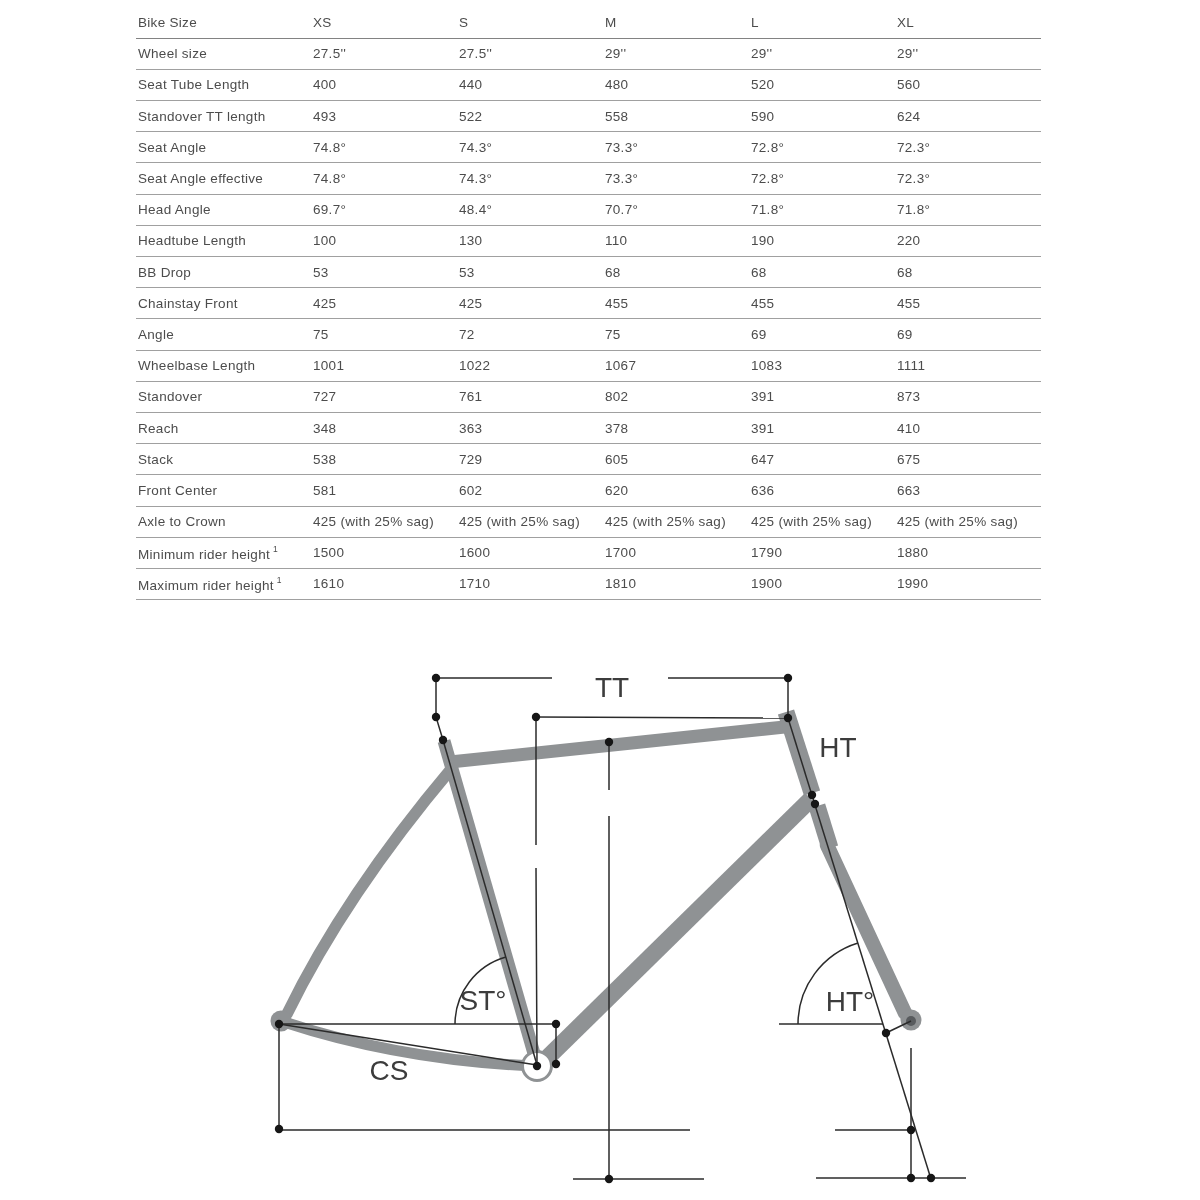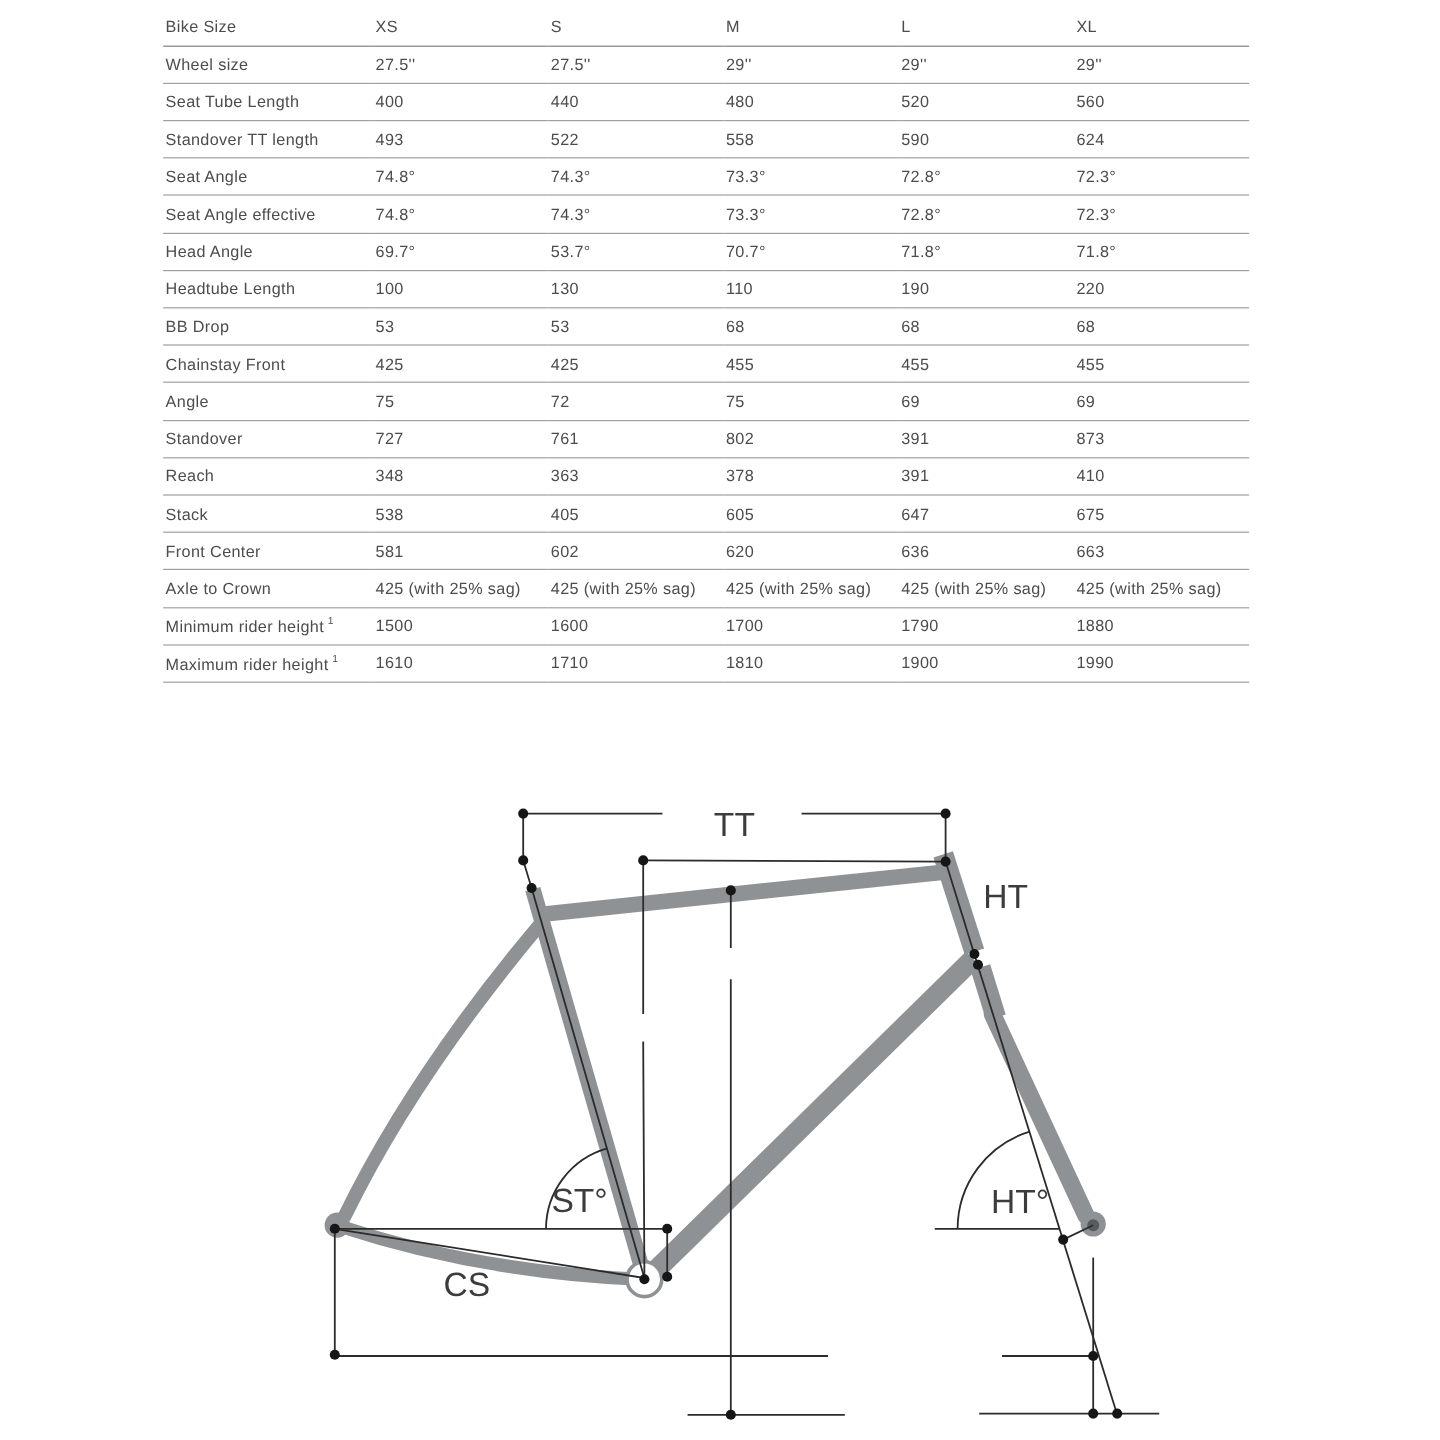--- a/index.html
+++ b/index.html
@@ -96,21 +96,21 @@
         <th>Seat Angle effective</th>
         <td>74.8°</td>
         <td>74.3°</td>
         <td>73.3°</td>
         <td>72.8°</td>
         <td>72.3°</td>
       </tr>
       <tr>
         <th>Head Angle</th>
         <td>69.7°</td>
-        <td>53.7°</td>
+        <td>48.4°</td>
         <td>70.7°</td>
         <td>71.8°</td>
         <td>71.8°</td>
       </tr>
       <tr>
         <th>Headtube Length</th>
         <td>100</td>
         <td>130</td>
         <td>110</td>
         <td>190</td>
@@ -134,39 +134,47 @@
       </tr>
       <tr>
         <th>Angle</th>
         <td>75</td>
         <td>72</td>
         <td>75</td>
         <td>69</td>
         <td>69</td>
       </tr>
       <tr>
+        <th>Wheelbase Length</th>
+        <td>1001</td>
+        <td>1022</td>
+        <td>1067</td>
+        <td>1083</td>
+        <td>1111</td>
+      </tr>
+      <tr>
         <th>Standover</th>
         <td>727</td>
         <td>761</td>
         <td>802</td>
         <td>391</td>
         <td>873</td>
       </tr>
       <tr>
         <th>Reach</th>
         <td>348</td>
         <td>363</td>
         <td>378</td>
         <td>391</td>
         <td>410</td>
       </tr>
       <tr>
         <th>Stack</th>
         <td>538</td>
-        <td>405</td>
+        <td>729</td>
         <td>605</td>
         <td>647</td>
         <td>675</td>
       </tr>
       <tr>
         <th>Front Center</th>
         <td>581</td>
         <td>602</td>
         <td>620</td>
         <td>636</td>

